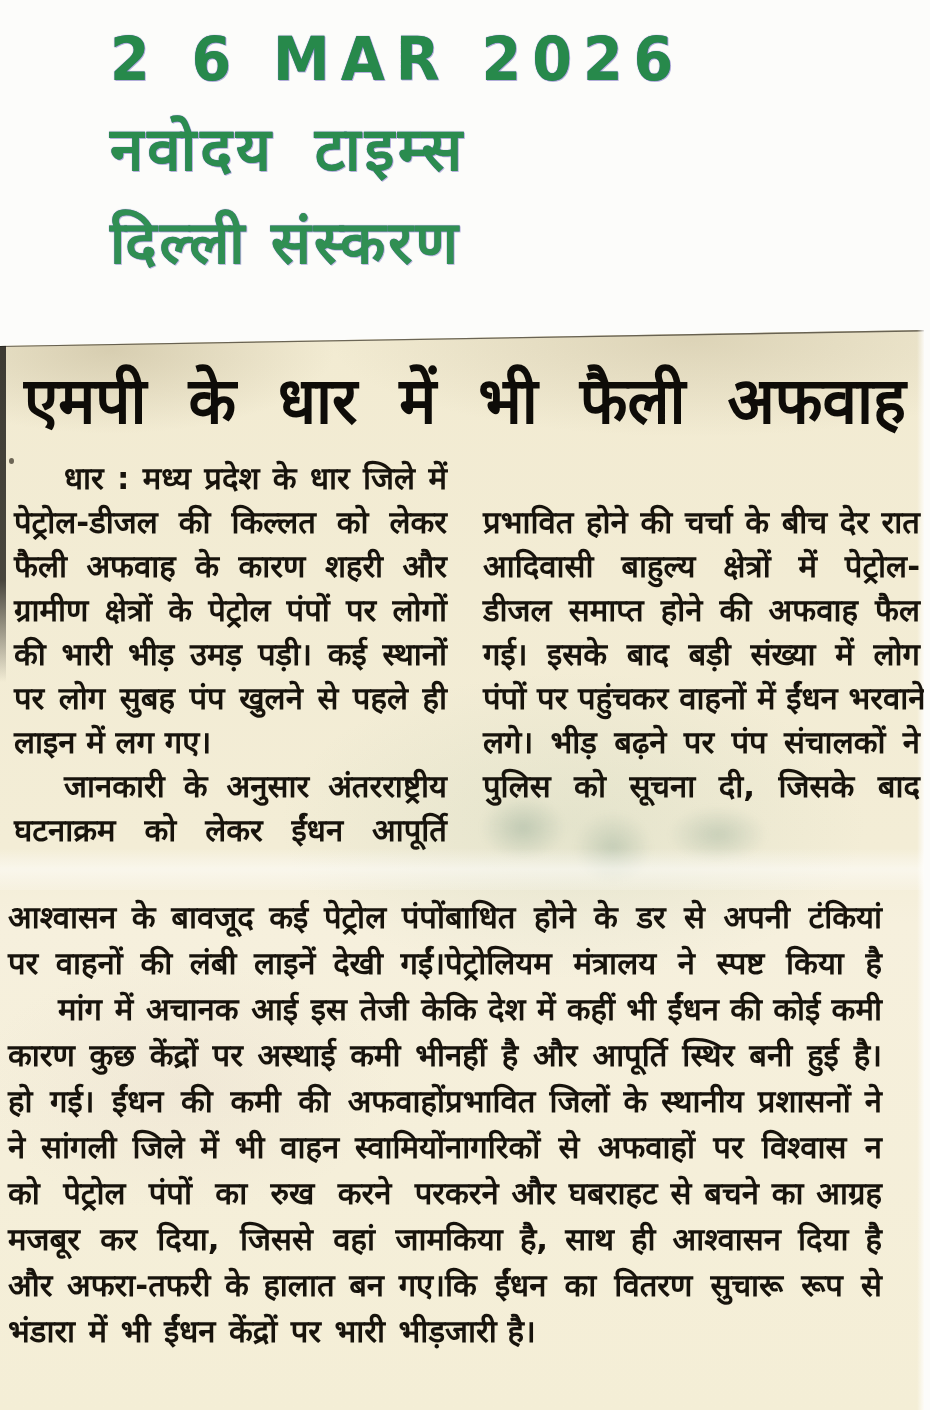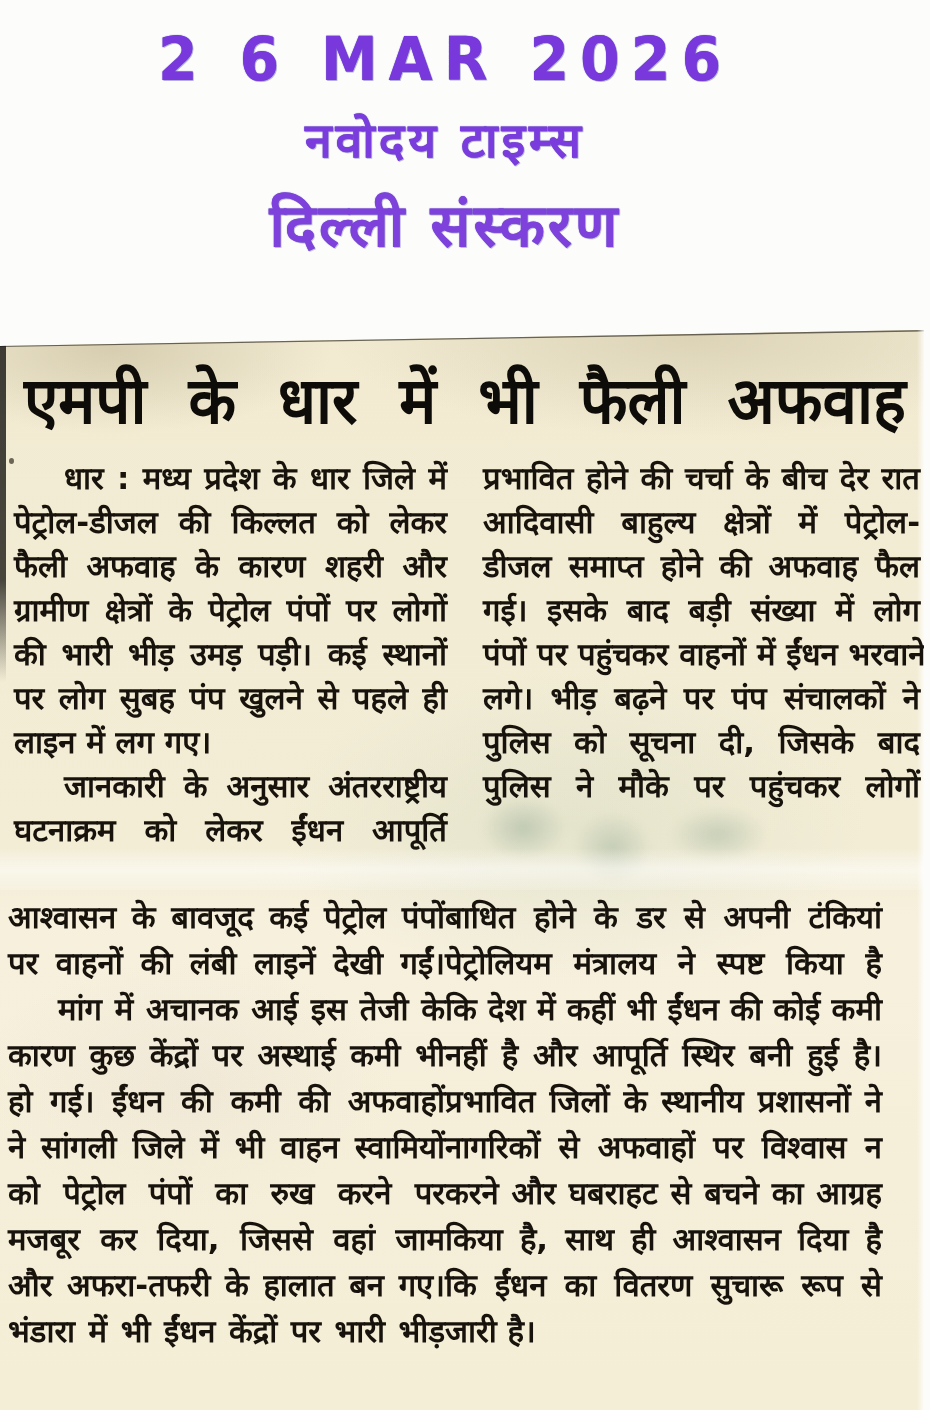--- a/index.html
+++ b/index.html
@@ -8,35 +8,36 @@
     position:relative;
     width:930px;height:1410px;
     background:#fcfcfa;
     overflow:hidden;
     font-family:"DejaVu Sans","Liberation Sans",sans-serif;
   }
 
   
   .stamp{
     position:absolute;top:26px;left:110px;width:670px;
-    text-align:center;
-    color:#6d28d9;
+    text-align:left;
+    color:#15803d;
     user-select:none;
   }
   .stamp-date{
     font-size:57px;font-weight:800;letter-spacing:11px;
     transform:scaleY(1.05);
     text-shadow:0 0 1px #4a3cb0,1px 1px 0 rgba(60,47,166,.35);
     opacity:.92;
   }
   .stamp-paper{
     margin-top:14px;
-    font-size:48px;font-weight:800;letter-spacing:4px;
+    font-size:60px;font-weight:800;letter-spacing:4px;
     text-shadow:0 0 1px #4a3cb0,1px 1px 0 rgba(60,47,166,.35);
     opacity:.9;
+    font-family:Liberation Mono, monospace;
   }
   .stamp-edition{
     margin-top:12px;
     font-size:59px;font-weight:800;letter-spacing:3px;
     text-shadow:0 0 1px #4a3cb0,1px 1px 0 rgba(60,47,166,.3);
     opacity:.88;
   }
 
   
   .clipping{
@@ -82,21 +83,21 @@
   .headline{
     position:absolute;left:24px;top:32px;width:882px;margin:0;
     font-size:62px;line-height:1.3;font-weight:800;
     color:#0e0c08;
     text-align:justify;text-align-last:justify;
     transform:scaleY(1.04);transform-origin:top left;
     letter-spacing:0;
     white-space:nowrap;
   }
 
-  .cols{position:absolute;display:flex;}
+  .cols{position:absolute;display:flex;align-items:center;}
   .cols.upper{left:14px;top:128px;width:906px;gap:36px;}
   .cols.lower{left:8px;top:566px;width:912px;}
   .cols.lower::before{
     content:"";position:absolute;left:-8px;top:-46px;width:930px;height:42px;
     background:linear-gradient(rgba(255,255,255,.0), rgba(255,255,255,.5) 50%, rgba(255,255,255,.15));
   }
   .col{width:437px;}
   .tline{
     font-size:31px;font-weight:700;
     line-height:44px;height:44px;
@@ -141,21 +142,20 @@
           <div class="tline">घटनाक्रम को लेकर ईंधन आपूर्ति</div>
         </div>
       <div class="col">
           <div class="tline">प्रभावित होने की चर्चा के बीच देर रात</div>
           <div class="tline">आदिवासी बाहुल्य क्षेत्रों में पेट्रोल-</div>
           <div class="tline">डीजल समाप्त होने की अफवाह फैल</div>
           <div class="tline">गई। इसके बाद बड़ी संख्या में लोग</div>
           <div class="tline">पंपों पर पहुंचकर वाहनों में ईंधन भरवाने</div>
           <div class="tline">लगे। भीड़ बढ़ने पर पंप संचालकों ने</div>
           <div class="tline">पुलिस को सूचना दी, जिसके बाद</div>
-          <div class="tline">पुलिस ने मौके पर पहुंचकर लोगों</div>
         </div>
     </div>
 
     <div class="cols lower">
       <div class="col">
           <div class="tline">आश्वासन के बावजूद कई पेट्रोल पंपों</div>
           <div class="tline">पर वाहनों की लंबी लाइनें देखी गईं।</div>
           <div class="tline indent">मांग में अचानक आई इस तेजी के</div>
           <div class="tline">कारण कुछ केंद्रों पर अस्थाई कमी भी</div>
           <div class="tline">हो गई। ईंधन की कमी की अफवाहों</div>

